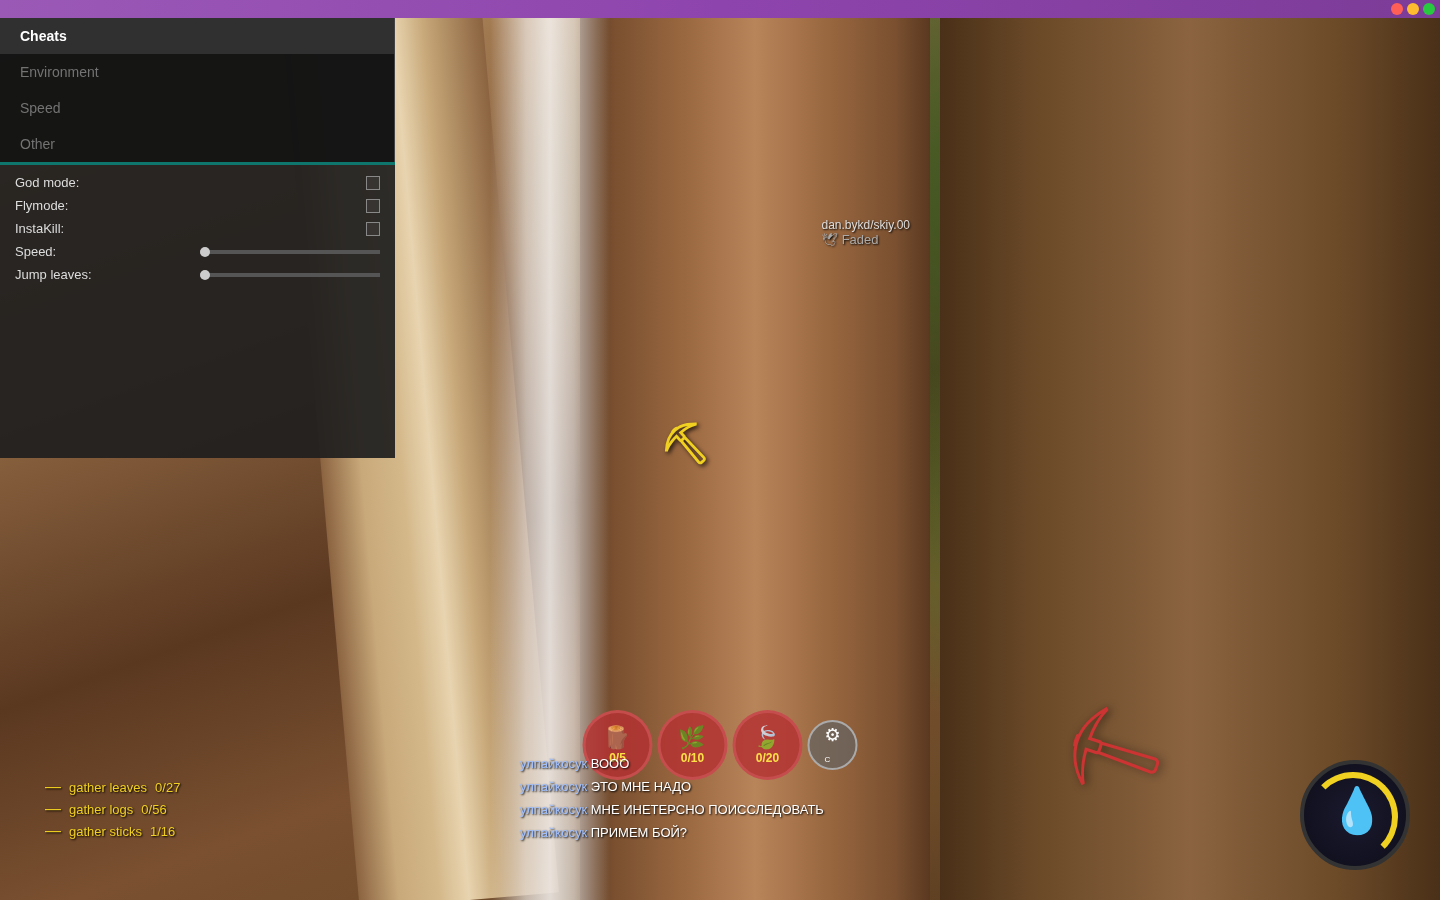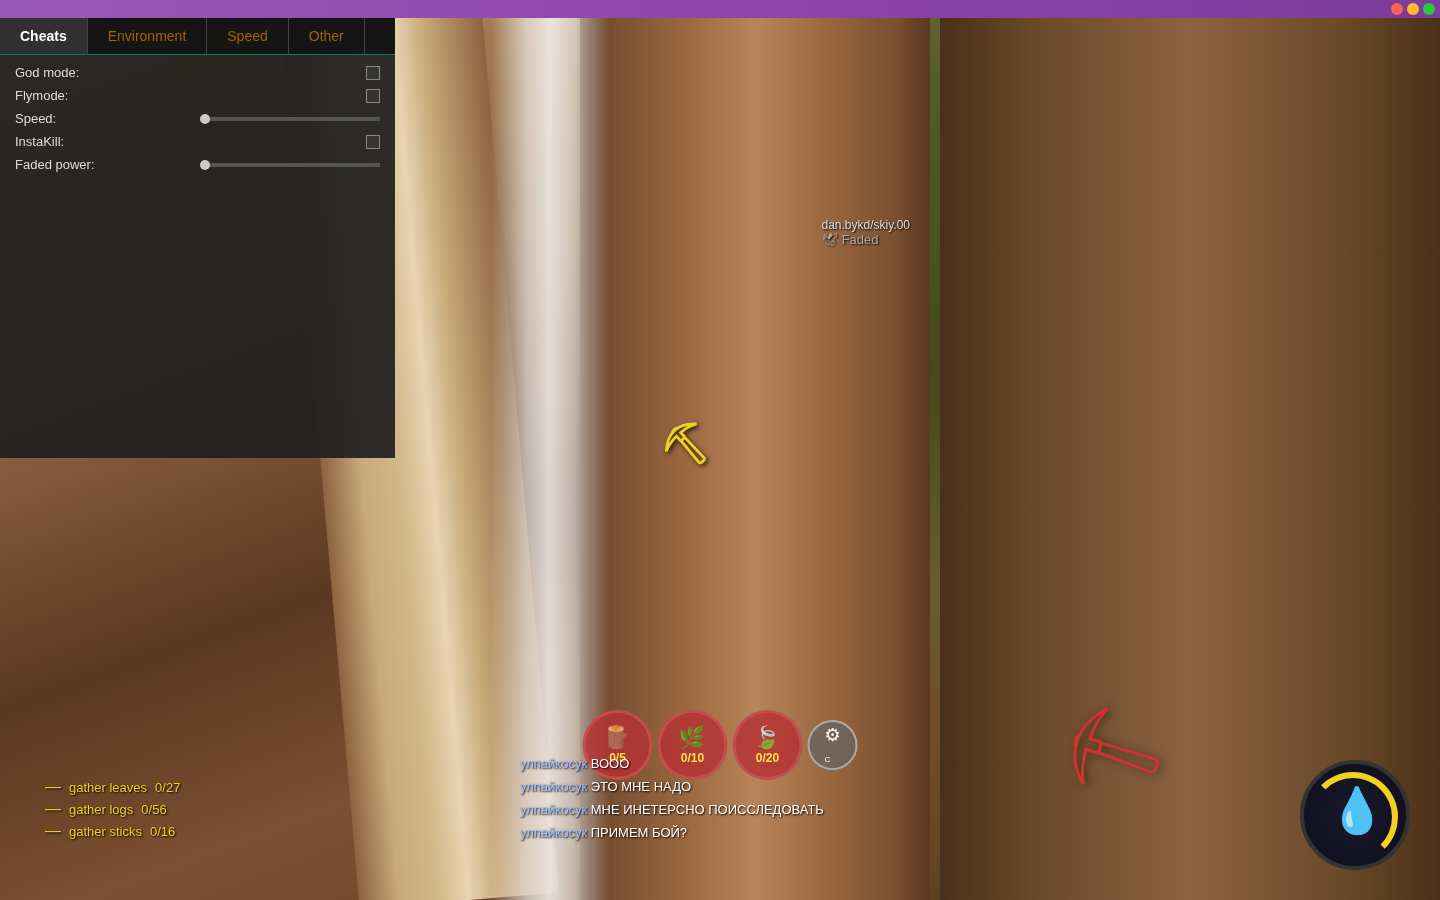--- a/index.html
+++ b/index.html
@@ -78,29 +78,29 @@
       height: 440px;
       background: rgba(30, 30, 30, 0.92);
       z-index: 100;
       display: flex;
       flex-direction: column;
     }
 
     
     #tab-bar {
       display: flex;
-      flex-direction: row;
+      flex-direction: column;
       background: rgba(20, 20, 20, 0.95);
-      border-bottom: 1px solid #0f766e;
+      border-bottom: 3px solid #0f766e;
     }
 
     .tab {
       padding: 10px 20px;
       font-size: 14px;
-      color: #a16207;
+      color: #737373;
       cursor: pointer;
       border-right: 1px solid #444;
       user-select: none;
     }
 
     .tab.active {
       background: rgba(50, 50, 50, 0.95);
       color: #fff;
       font-weight: bold;
     }
@@ -448,38 +448,38 @@
     <div class="option-row">
       <span class="option-label">Flymode:</span>
       <div class="option-control">
         <div class="chk"></div>
       </div>
     </div>
 
 
 
     <div class="option-row">
+      <span class="option-label">InstaKill:</span>
+      <div class="option-control">
+        <div class="chk"></div>
+      </div>
+    </div>
+
+    <div class="option-row">
       <span class="option-label">Speed:</span>
       <div class="option-control slider-container">
         <div class="slider-track">
           <div class="slider-fill" style="width:0%"></div>
           <div class="slider-thumb" style="left:0px"></div>
         </div>
       </div>
     </div>
 
     <div class="option-row">
-      <span class="option-label">InstaKill:</span>
-      <div class="option-control">
-        <div class="chk"></div>
-      </div>
-    </div>
-
-    <div class="option-row">
-      <span class="option-label">Faded power:</span>
+      <span class="option-label">Jump leaves:</span>
       <div class="option-control slider-container">
         <div class="slider-track">
           <div class="slider-fill" style="width:0%"></div>
           <div class="slider-thumb" style="left:0px"></div>
         </div>
       </div>
     </div>
   </div>
 </div>
 
@@ -538,21 +538,21 @@
       <span class="quest-count">0/27</span>
     </div>
     <div class="quest-item">
       <span class="quest-bullet">—</span>
       <span class="quest-text">gather logs</span>
       <span class="quest-count">0/56</span>
     </div>
     <div class="quest-item">
       <span class="quest-bullet">—</span>
       <span class="quest-text">gather sticks</span>
-      <span class="quest-count">0/16</span>
+      <span class="quest-count">1/16</span>
     </div>
   </div>
 
   <div id="compass">
     <div class="compass-inner">
       <div class="compass-water-drop">💧</div>
       <div class="compass-yellow-arc"></div>
     </div>
   </div>
 

